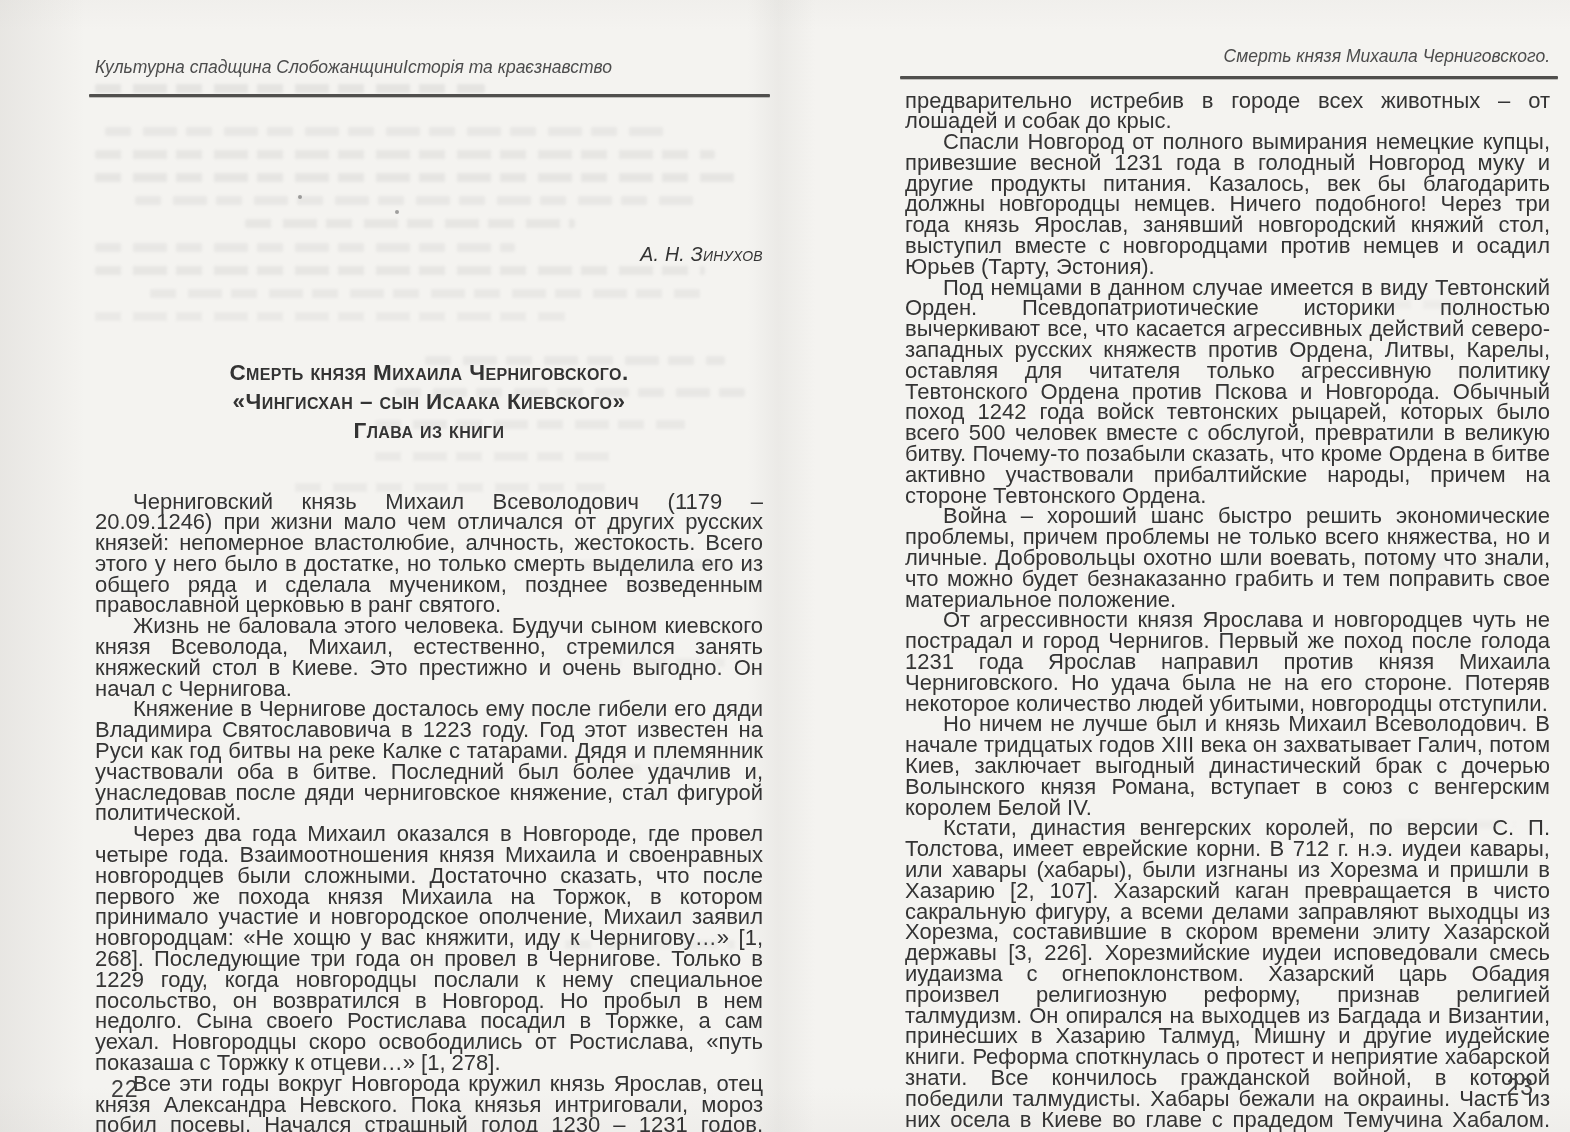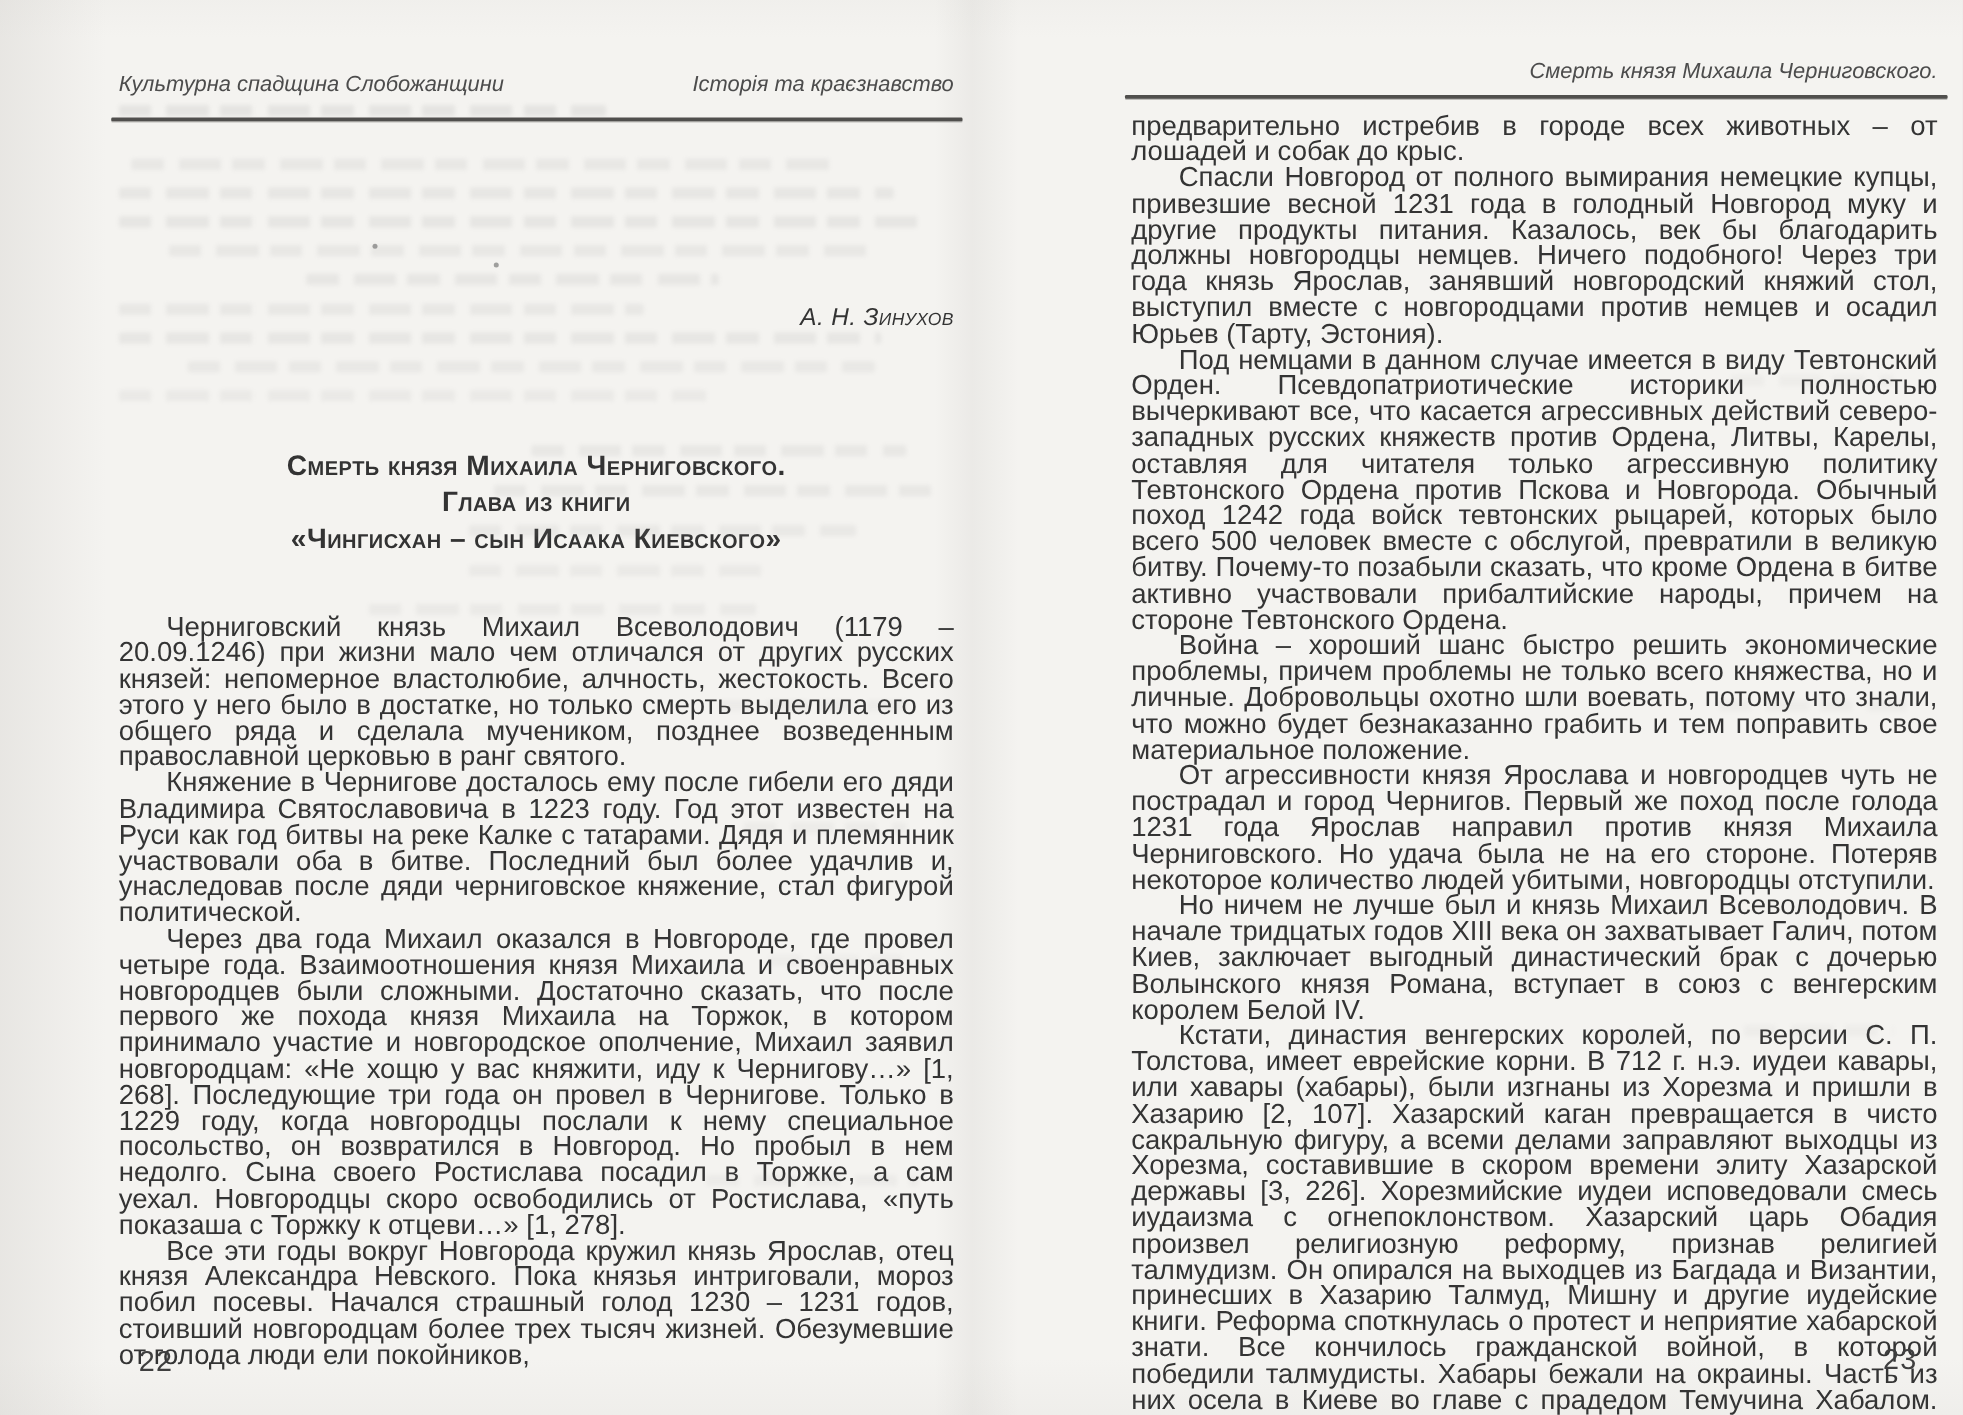--- a/index.html
+++ b/index.html
@@ -12,21 +12,21 @@
       linear-gradient(90deg, rgba(203,200,196,.30), rgba(203,200,196,0) 85px),
       linear-gradient(90deg, rgba(0,0,0,0) 748px, rgba(188,186,182,.16) 778px, rgba(0,0,0,0) 815px),
       linear-gradient(0deg, rgba(208,206,202,.14), rgba(208,206,202,0) 45px),
       linear-gradient(180deg, rgba(208,206,202,.10), rgba(208,206,202,0) 30px);
   }
   .page{position:absolute;top:0;height:1132px;}
   .left-page{left:95px;width:668px;}
   .right-page{left:905px;width:645px;}
 
   .runhead{font-style:italic;font-size:17.5px;color:#4c4c4c;line-height:21.5px;}
-  .runhead-left{display:flex;justify-content:space-between;padding-top:57px;gap:20px;}
+  .runhead-left{display:flex;padding-top:57px;}
   .runhead-right{text-align:right;padding-top:46px;}
 
   .rule{height:3px;background:#504f4d;border-radius:1px;box-shadow:0 1px 0 rgba(90,88,85,.35);}
   .left-page .rule{margin:15px -7px 0 -6px;}
   .right-page .rule{margin:8px -8px 0 -5px;}
 
   .author{
     text-align:right;font-weight:normal;font-style:italic;font-variant:small-caps;
     font-size:19.5px;margin-top:146px;letter-spacing:.3px;color:#333;
   }
@@ -82,26 +82,27 @@
     <div class="ghost" style="top:658px;left:500px;width:130px;opacity:.07;"></div>
     <div class="ghost" style="top:764px;left:520px;width:110px;opacity:.06;"></div>
     <div class="ghost" style="top:940px;left:470px;width:170px;opacity:.07;"></div>
     <span class="speck" style="left:203px;top:195px;"></span>
     <span class="speck" style="left:300px;top:210px;"></span>
 
     <div class="author">А. Н. Зинухов</div>
 
     <div class="title">
       <div>Смерть князя Михаила Черниговского.</div>
+      <div>«Чингисхан – сын Исаака Киевского»</div>
       <div>Глава из книги</div>
-      <div>«Чингисхан – сын Исаака Киевского»</div>
     </div>
 
     <div class="body">
       <p>Черниговский князь Михаил Всеволодович (1179 – 20.09.1246) при жизни мало чем отличался от других русских князей: непомерное властолюбие, алчность, жестокость. Всего этого у него было в достатке, но только смерть выделила его из общего ряда и сделала мучеником, позднее возведенным православной церковью в ранг святого.</p>
+      <p>Жизнь не баловала этого человека. Будучи сыном киевского князя Всеволода, Михаил, естественно, стремился занять княжеский стол в Киеве. Это престижно и очень выгодно. Он начал с Чернигова.</p>
       <p>Княжение в Чернигове досталось ему после гибели его дяди Владимира Святославовича в 1223 году. Год этот известен на Руси как год битвы на реке Калке с татарами. Дядя и племянник участвовали оба в битве. Последний был более удачлив и, унаследовав после дяди черниговское княжение, стал фигурой политической.</p>
       <p>Через два года Михаил оказался в Новгороде, где провел четыре года. Взаимоотношения князя Михаила и своенравных новгородцев были сложными. Достаточно сказать, что после первого же похода князя Михаила на Торжок, в котором принимало участие и новгородское ополчение, Михаил заявил новгородцам: «Не хощю у вас княжити, иду к Чернигову…» [1, 268]. Последующие три года он провел в Чернигове. Только в 1229 году, когда новгородцы послали к нему специальное посольство, он возвратился в Новгород. Но пробыл в нем недолго. Сына своего Ростислава посадил в Торжке, а сам уехал. Новгородцы скоро освободились от Ростислава, «путь показаша с Торжку к отцеви…» [1, 278].</p>
       <p>Все эти годы вокруг Новгорода кружил князь Ярослав, отец князя Александра Невского. Пока князья интриговали, мороз побил посевы. Начался страшный голод 1230 – 1231 годов, стоивший новгородцам более трех тысяч жизней. Обезумевшие от голода люди ели покойников,</p>
     </div>
 
     <div class="pagenum pagenum-left">22</div>
   </div>
 
   <div class="page right-page">
 

